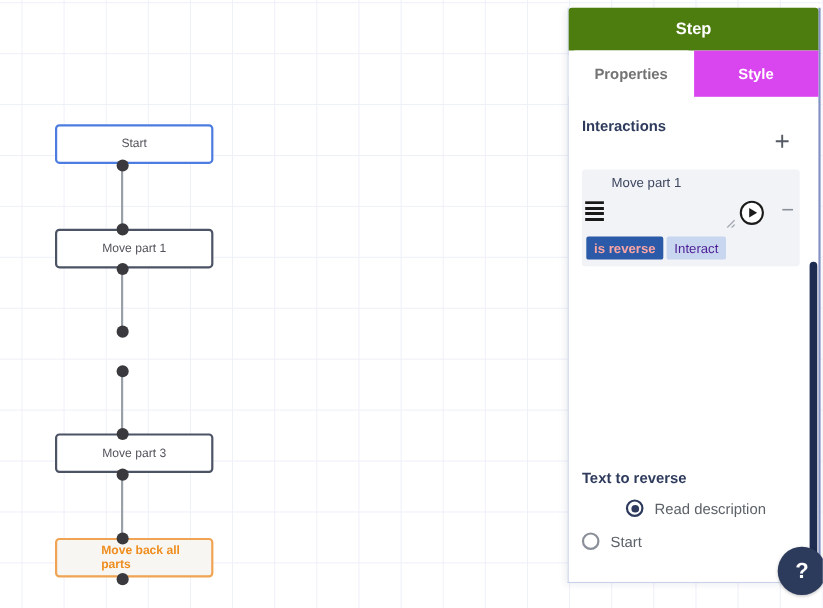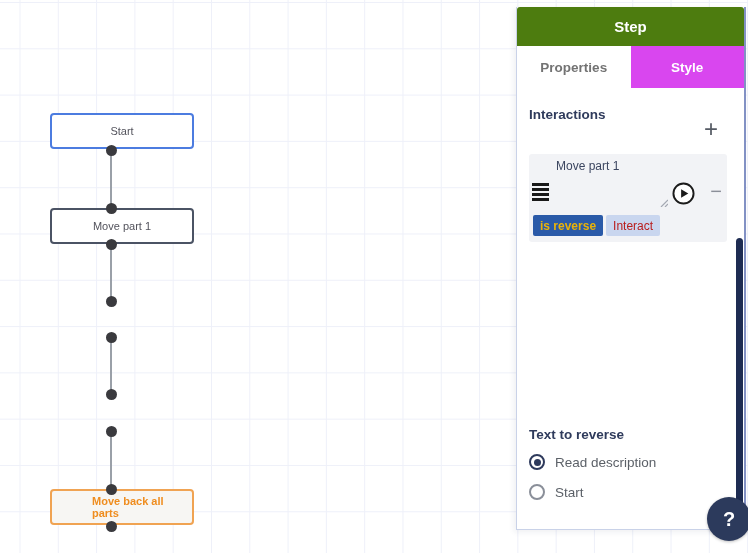--- a/index.html
+++ b/index.html
@@ -88,26 +88,26 @@
   .play-btn {
     position:absolute; left:143px; top:28px; width:23px; height:23px; cursor:pointer;
   }
   .minus-btn {
     position:absolute; left:178px; top:26px; width:18px; height:22px;
     color:#8b8f99; font-size:20px; line-height:22px; text-align:center; cursor:pointer;
   }
   .badges { position:absolute; left:4px; top:61px; display:flex; gap:3px; }
   .badge { height:21px; padding:0 7px; display:flex; align-items:center;
     font-size:12px; border-radius:2px; }
-  .badge.solid { background:#2a5aa8; color:#eab308; font-weight:bold; }
-  .badge.soft  { background:#c9d6ef; color:#b91c1c;text-align:center; }
+  .badge.solid { background:#2a5aa8; color:#fca5a5; font-weight:bold; }
+  .badge.soft  { background:#c9d6ef; color:#4c1d95;text-align:center; }
   
   .h-tts { top:420px; }
   .radio-row { position:absolute; left:12px; height:18px; display:flex; align-items:center; gap:10px; cursor:pointer; }
-  .radio-row.r0 { top:446px; }
+  .radio-row.r0 { top:446px;margin-left:40px; }
   .radio-row.r1 { top:476px; }
   .radio-circle { width:16px; height:16px; border-radius:50%; position:relative; }
   .radio-circle.on  { border:2px solid #2e3a5c; }
   .radio-circle.on::after { content:""; position:absolute; left:2.5px; top:2.5px; width:7px; height:7px; border-radius:50%; background:#2e3a5c; }
   .radio-circle.off { border:2px solid #8a8f99; }
   .radio-label { font-size:13.5px; color:#5c6168; }
   
   .scroll-thumb {
     position:absolute; left:219px; top:231px; width:7px; height:292px;
     background:#1e2c52; border-radius:4px 4px 0 0;
@@ -129,20 +129,23 @@
   <div class="edge" style="top:150px;height:58px;"></div>
   <div class="edge" style="top:244px;height:57px;"></div>
   <div class="edge" style="top:337px;height:57px;"></div>
   <div class="edge" style="top:431px;height:58px;"></div>
 
   <div class="node start" style="top:113px;">
     <span>Start</span>
   </div>
   <div class="node step" style="top:208px;">
     <span>Move part 1</span>
+  </div>
+  <div class="node step" style="top:394px;">
+    <span>Move part 3</span>
   </div>
   <div class="node reverse" style="top:489px;">
     <span>Move back all parts</span>
   </div>
 
   <div class="dot" style="top:144.5px;"></div>
   <div class="dot" style="top:202.5px;"></div>
   <div class="dot" style="top:238.5px;"></div>
   <div class="dot" style="top:295.5px;"></div>
   <div class="dot" style="top:331.5px;"></div>

